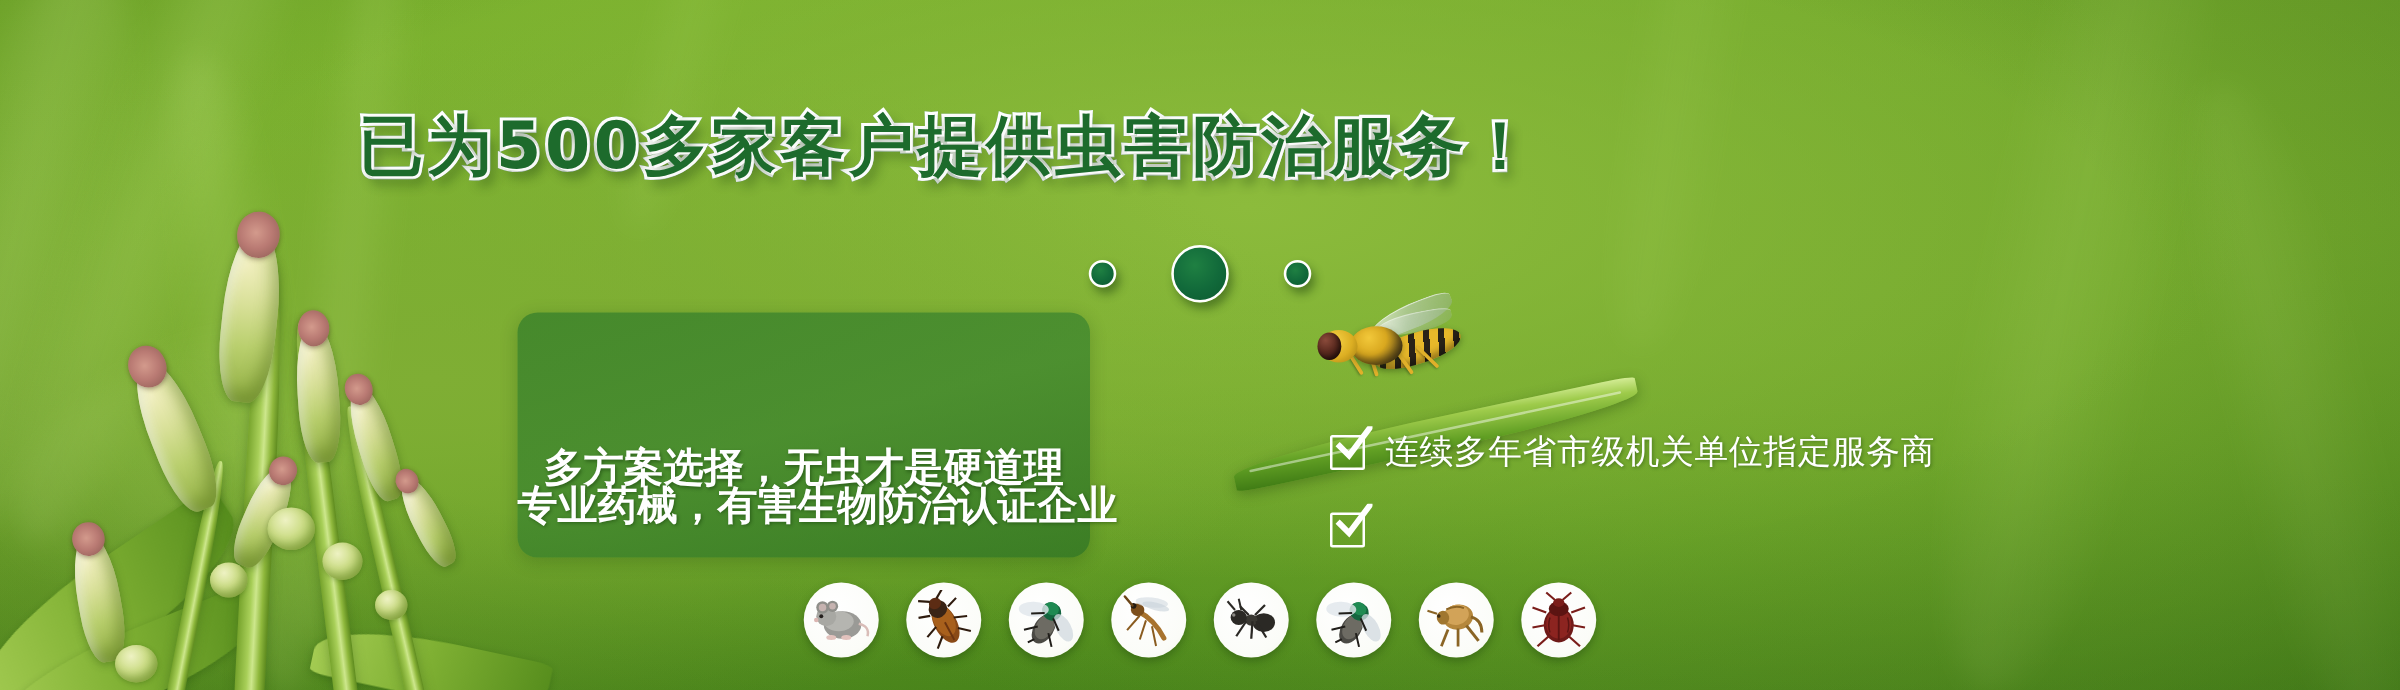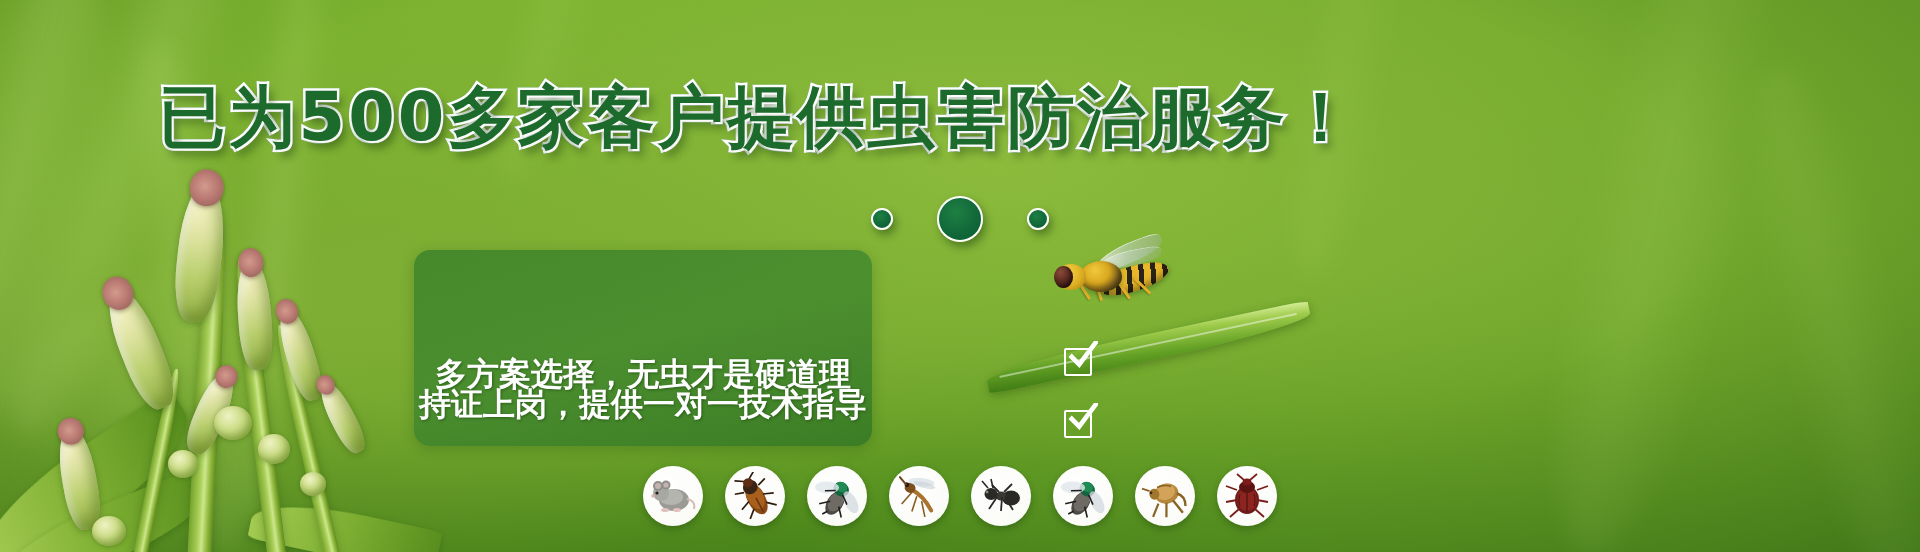--- a/index.html
+++ b/index.html
@@ -111,21 +111,21 @@
   }
   .blade-fly::after{
     content:""; position:absolute; left:4%; top:38%;
     width:92%; height:2px; background:rgba(255,255,255,.45); border-radius:2px;
   }
 
   
   .headline {
     position:absolute; left:0; top:80px; width:1516px;
     text-align:center;
-    font-size:67px; line-height:74px;
+    font-size:52px; line-height:74px;
     font-weight:bold;
     letter-spacing:3px;
     white-space:nowrap;
     color:#1d6b2c;
     -webkit-text-stroke: 5px #ffffff;
     paint-order: stroke fill;
     text-shadow:
       2px 2px 0 rgba(255,255,255,.9),
       5px 7px 9px rgba(20,55,10,.45);
   }
@@ -318,30 +318,31 @@
   </div>
 
   <div class="dots">
     <span class="dot dot-sm"></span>
     <span class="dot dot-lg"></span>
     <span class="dot dot-sm"></span>
   </div>
 
   <div class="panel">
     <div class="panel-line pl2">多方案选择，无虫才是硬道理</div>
-    <div class="panel-line pl3">持证上岗，提供一对一技术指导</div>
+    <div class="panel-line pl3">专业药械，有害生物防治认证企业</div>
   </div>
 
   <div class="checks">
     <div class="check-row">
       <span class="check-box">
         <svg class="check-mark" viewBox="0 0 32 32">
           <path d="M4 17 L12 25 L30 1" fill="none" stroke="#ffffff" stroke-width="5" stroke-linecap="square" stroke-linejoin="miter"></path>
         </svg>
       </span>
+      <span class="check-text">连续多年省市级机关单位指定服务商</span>
     </div>
     <div class="check-row">
       <span class="check-box">
         <svg class="check-mark" viewBox="0 0 32 32">
           <path d="M4 17 L12 25 L30 1" fill="none" stroke="#ffffff" stroke-width="5" stroke-linecap="square" stroke-linejoin="miter"></path>
         </svg>
       </span>
     </div>
   </div>
 

